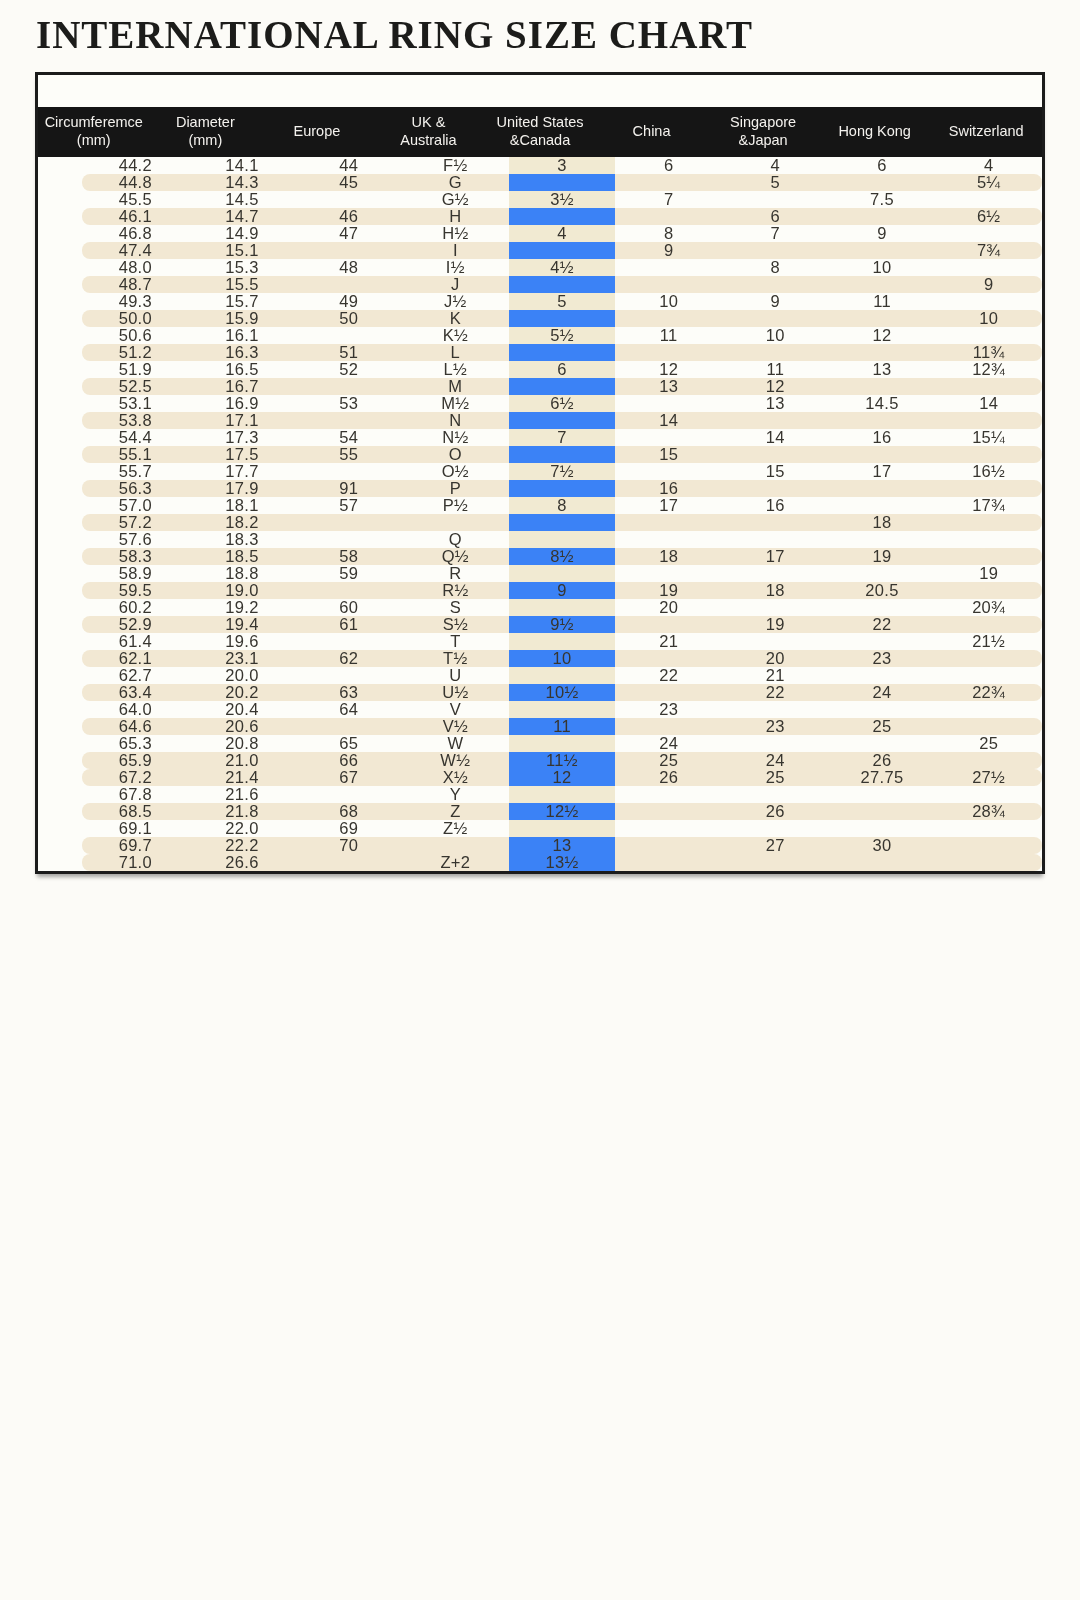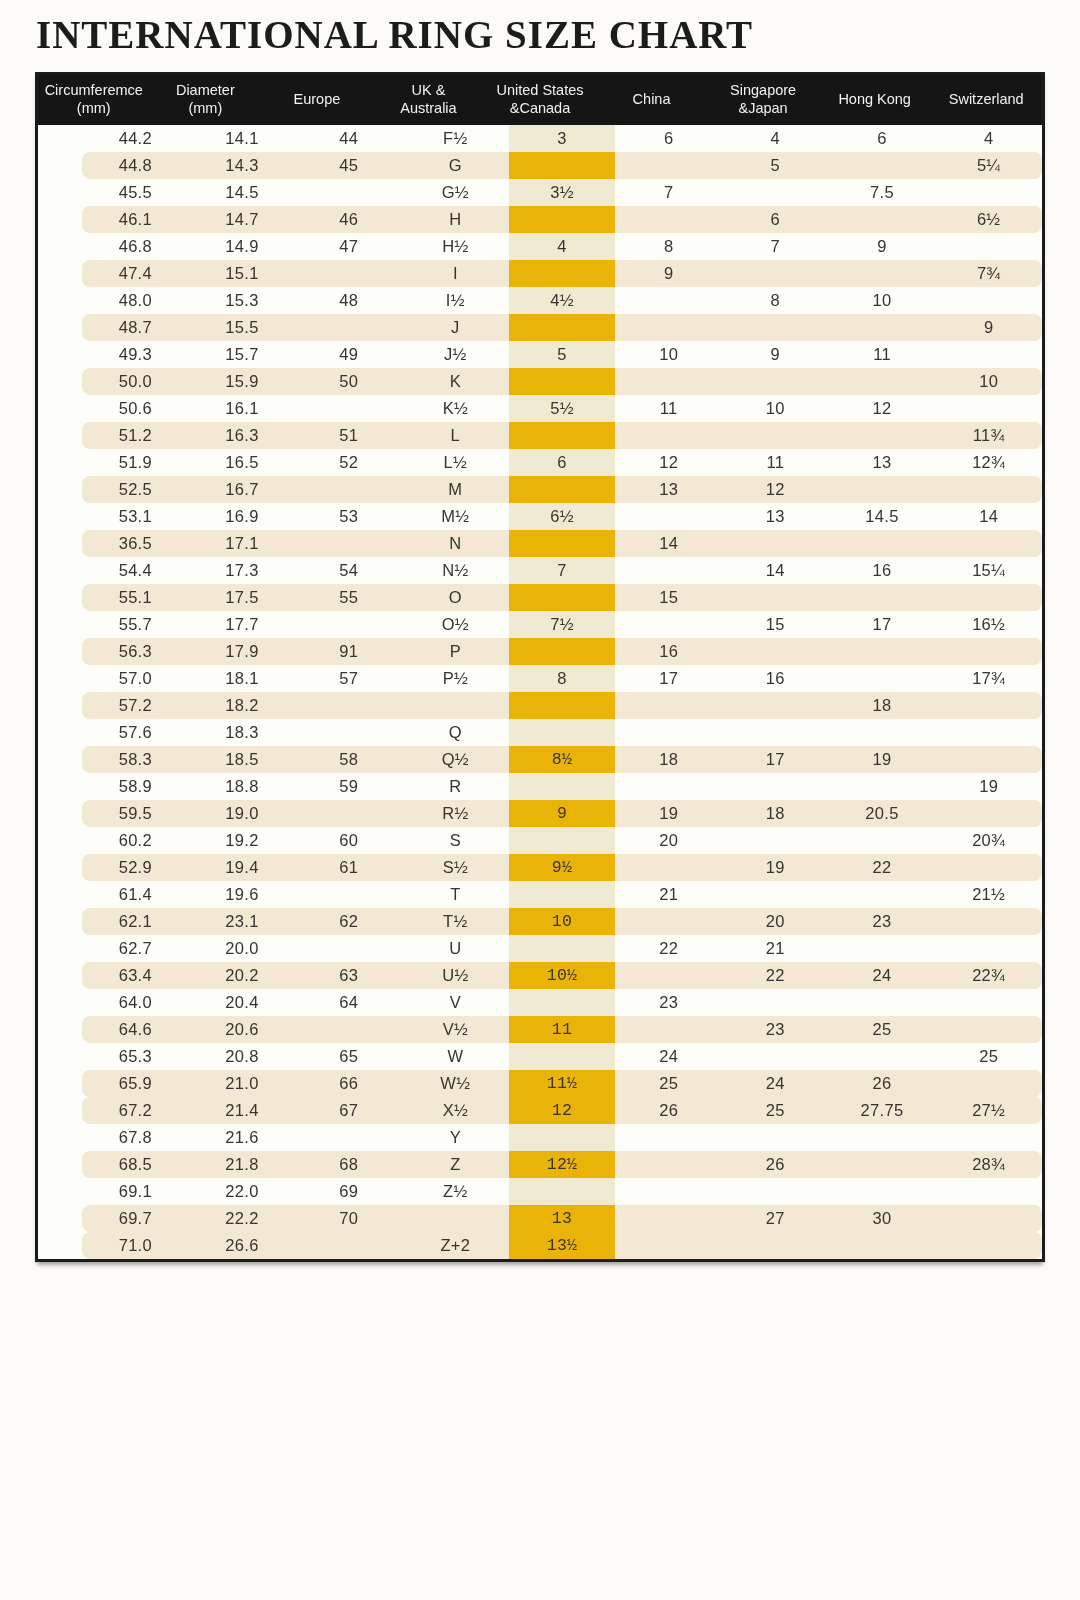--- a/index.html
+++ b/index.html
@@ -33,48 +33,49 @@
     box-shadow: 0 5px 4px -2px rgba(0,0,0,0.35);
     background: #fdfdf9;
   }
   .thead {
     display: grid;
     grid-template-columns: repeat(9, 1fr);
     background: #151515;
     color: #f4f2ee;
     height: 50px;
     align-items: center;
+    margin-top: 32px;
   }
   .hcell {
     text-align: center;
     font-size: 14.5px;
     line-height: 1.22;
     padding: 2px 2px;
   }
   .tbody { display: block; }
   .trow {
     display: grid;
     grid-template-columns: repeat(9, 1fr);
-    height: 27px;
+    height: 17px;
     margin-left: 44px;
   }
   .row-white { background: #fdfdf9; }
   .row-cream { background: #f2e8d3; border-radius: 8px; }
   .cell {
     display: flex;
     align-items: center;
     justify-content: center;
     font-size: 16.5px;
     color: #37352f;
     letter-spacing: 0.3px;
     white-space: nowrap;
     overflow: hidden;
   }
   .row-white .cell.us { background: #f1ead2; }
-  .row-cream .cell.us { background: #eab308; font-family: Liberation Mono, monospace; }
+  .row-cream .cell.us { background: #3b82f6; }
 </style>
 </head>
 <body>
 
 <div class="page">
   <h1 class="title">INTERNATIONAL RING SIZE CHART</h1>
   <div class="table-wrap">
     <div class="thead" id="thead">
         <div class="hcell">Circumferemce<br>(mm)</div>
         <div class="hcell">Diameter<br>(mm)</div>
@@ -246,21 +247,21 @@
           <div class="cell">16.9</div>
           <div class="cell">53</div>
           <div class="cell">M½</div>
           <div class="cell us">6½</div>
           <div class="cell"></div>
           <div class="cell">13</div>
           <div class="cell">14.5</div>
           <div class="cell">14</div>
         </div>
         <div class="trow row-cream">
-          <div class="cell">36.5</div>
+          <div class="cell">53.8</div>
           <div class="cell">17.1</div>
           <div class="cell"></div>
           <div class="cell">N</div>
           <div class="cell us"></div>
           <div class="cell">14</div>
           <div class="cell"></div>
           <div class="cell"></div>
           <div class="cell"></div>
         </div>
         <div class="trow row-white">

